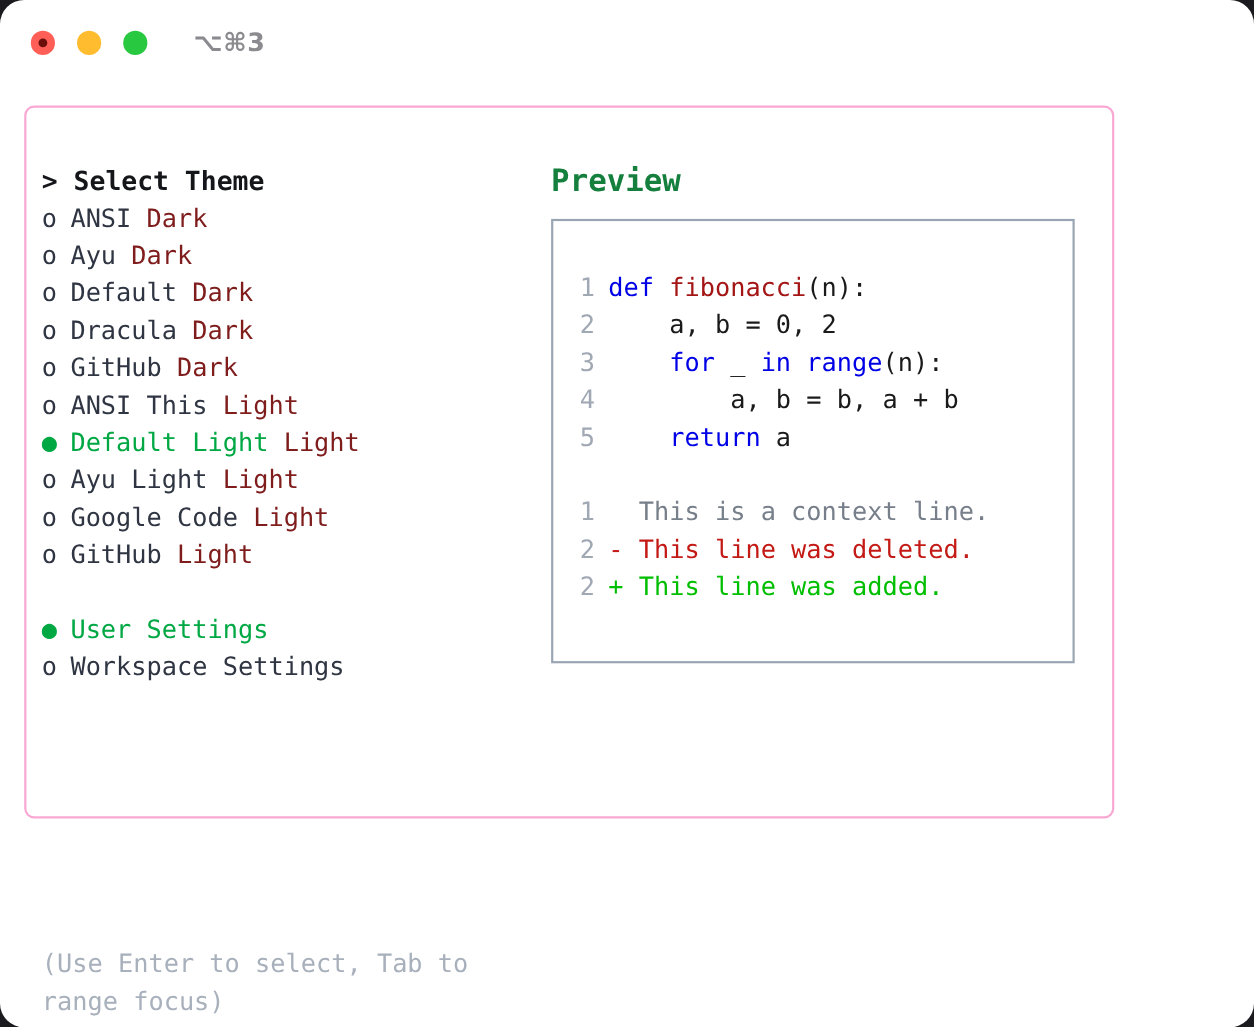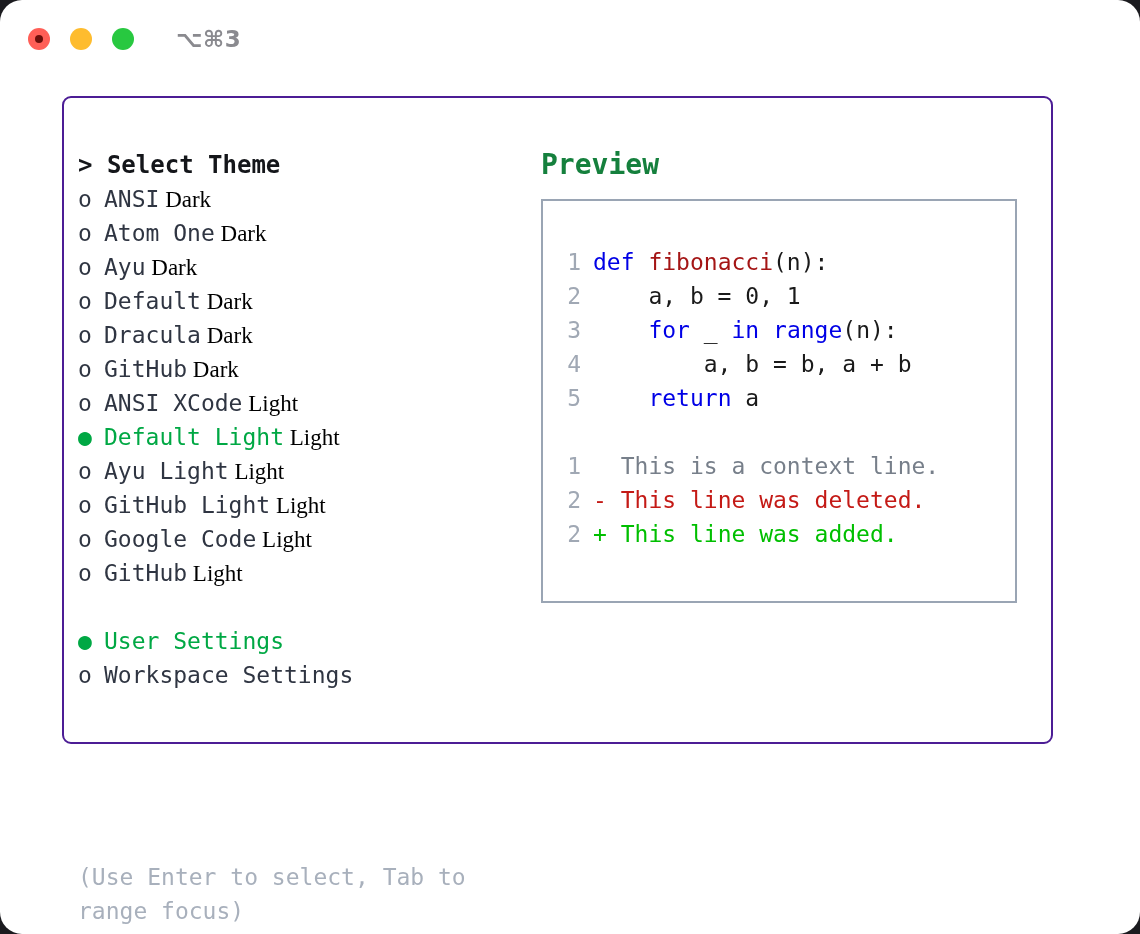--- a/index.html
+++ b/index.html
@@ -69,25 +69,24 @@
     letter-spacing: 0.5px;
   }
 
   
   .card {
     position: absolute;
     left: 22px;
     top: 96px;
     width: 991px;
     height: 648px;
-    border: 2px solid #4c1d95;
+    border: 2px solid #f9a8d4;
     border-radius: 9px;
     box-sizing: border-box;
     background: #ffffff;
-    margin-left: 40px;
   }
 
   .columns {
     position: absolute;
     left: 0; top: 0;
     width: 100%; height: 100%;
   }
 
   
   .left-col {
@@ -114,22 +113,21 @@
   }
   .bullet {
     display: inline-block;
     width: 26px;
     color: #2f3542;
   }
   .bullet.sel { color: #00a844; }
   .opt-row.selected .opt-label { color: #00a844; }
   .opt-label { color: #2f3542; }
   .opt-tag {
-    color: #000000;
-    font-family: Liberation Serif, serif;
+    color: #7f1d1d;
   }
 
   .spacer-block { height: 34px; }
 
   .help-text {
     position: absolute;
     left: 14px;
     top: 762px;
     width: 410px;
     font-size: 23px;
@@ -195,29 +193,27 @@
     <div class="titlebar-label">⌥⌘3</div>
   </div>
 
   <div class="card">
     <div class="columns">
 
       <div class="left-col">
         <div class="section-head">&gt; Select Theme</div>
         <div id="theme-list">
             <div class="opt-row"><span class="bullet">o</span><span class="opt-label">ANSI</span><span class="opt-tag"> Dark</span></div>
-            <div class="opt-row"><span class="bullet">o</span><span class="opt-label">Atom One</span><span class="opt-tag"> Dark</span></div>
             <div class="opt-row"><span class="bullet">o</span><span class="opt-label">Ayu</span><span class="opt-tag"> Dark</span></div>
             <div class="opt-row"><span class="bullet">o</span><span class="opt-label">Default</span><span class="opt-tag"> Dark</span></div>
             <div class="opt-row"><span class="bullet">o</span><span class="opt-label">Dracula</span><span class="opt-tag"> Dark</span></div>
             <div class="opt-row"><span class="bullet">o</span><span class="opt-label">GitHub</span><span class="opt-tag"> Dark</span></div>
-            <div class="opt-row"><span class="bullet">o</span><span class="opt-label">ANSI XCode</span><span class="opt-tag"> Light</span></div>
+            <div class="opt-row"><span class="bullet">o</span><span class="opt-label">ANSI This</span><span class="opt-tag"> Light</span></div>
             <div class="opt-row selected"><span class="bullet sel">●</span><span class="opt-label">Default Light</span><span class="opt-tag"> Light</span></div>
             <div class="opt-row"><span class="bullet">o</span><span class="opt-label">Ayu Light</span><span class="opt-tag"> Light</span></div>
-            <div class="opt-row"><span class="bullet">o</span><span class="opt-label">GitHub Light</span><span class="opt-tag"> Light</span></div>
             <div class="opt-row"><span class="bullet">o</span><span class="opt-label">Google Code</span><span class="opt-tag"> Light</span></div>
             <div class="opt-row"><span class="bullet">o</span><span class="opt-label">GitHub</span><span class="opt-tag"> Light</span></div>
           </div>
 
         <div class="spacer-block"></div>
 
         <div id="apply-list">
             <div class="opt-row selected"><span class="bullet sel">●</span><span class="opt-label">User Settings</span></div>
             <div class="opt-row"><span class="bullet">o</span><span class="opt-label">Workspace Settings</span></div>
           </div>
@@ -226,21 +222,21 @@
       <div class="help-text">
         <span>(Use Enter to select, Tab to</span>
         <span>range focus)</span>
       </div>
 
       <div class="right-col">
         <div class="preview-title">Preview</div>
         <div class="preview-box">
           <div id="code-block">
               <div class="code-line"><span class="lnum">1</span><span class="tok-kw">def </span><span class="tok-fn">fibonacci</span><span class="tok-pl">(n):</span></div>
-              <div class="code-line"><span class="lnum">2</span><span class="tok-pl">    a, b = 0, 1</span></div>
+              <div class="code-line"><span class="lnum">2</span><span class="tok-pl">    a, b = 0, 2</span></div>
               <div class="code-line"><span class="lnum">3</span><span class="tok-pl">    </span><span class="tok-kw">for</span><span class="tok-pl"> _ </span><span class="tok-kw">in </span><span class="tok-kw">range</span><span class="tok-pl">(n):</span></div>
               <div class="code-line"><span class="lnum">4</span><span class="tok-pl">        a, b = b, a + b</span></div>
               <div class="code-line"><span class="lnum">5</span><span class="tok-pl">    </span><span class="tok-kw">return</span><span class="tok-pl"> a</span></div>
             </div>
           <div class="code-gap"></div>
           <div id="diff-block">
               <div class="code-line"><span class="lnum">1</span><span class="tok-ctx"> </span><span class="tok-ctx"> This is a context line.</span></div>
               <div class="code-line"><span class="lnum">2</span><span class="tok-del">-</span><span class="tok-del"> This line was deleted.</span></div>
               <div class="code-line"><span class="lnum">2</span><span class="tok-add">+</span><span class="tok-add"> This line was added.</span></div>
             </div>

